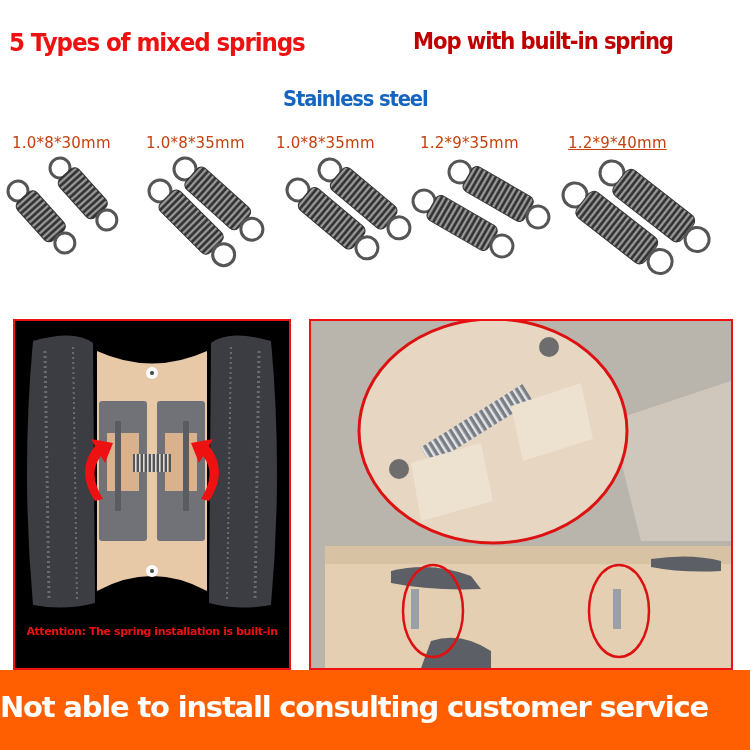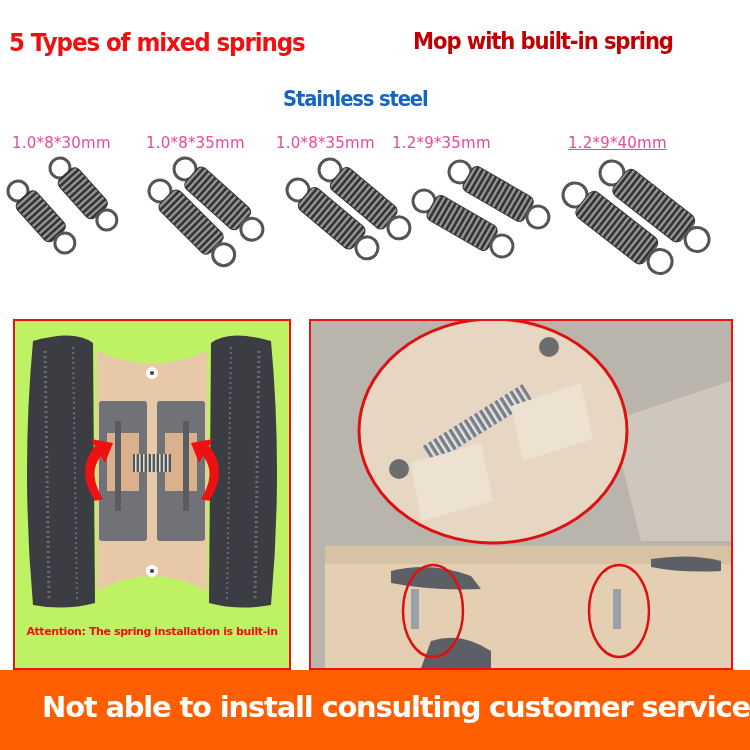--- a/index.html
+++ b/index.html
@@ -4,44 +4,44 @@
 <style>
   * { box-sizing: border-box; margin: 0; padding: 0; }
   html, body { width: 750px; height: 750px; background: #ffffff; overflow: hidden; }
   body { position: relative; font-family: "DejaVu Sans", sans-serif; }
 
   .headline { position: absolute; font-weight: bold; white-space: nowrap; letter-spacing: -1.2px; }
   #h-left { left: 9px; top: 28px; font-size: 25px; color: #ee1111; transform: scaleX(0.92); transform-origin: left; }
   #h-right { left: 413px; top: 28px; font-size: 23px; color: #c00000; transform: scaleX(0.92); transform-origin: left; }
   #h-center { left: 283px; top: 87px; font-size: 21px; color: #1565c0; transform: scaleX(0.93); transform-origin: left; }
 
-  .size-label { position: absolute; top: 134px; font-size: 15px; color: #ec4899; white-space: nowrap; letter-spacing: 0.2px; }
+  .size-label { position: absolute; top: 134px; font-size: 15px; color: #c2410c; white-space: nowrap; letter-spacing: 0.2px; }
 
   .spring-svg { position: absolute; }
 
   .panel { position: absolute; border: 2px solid #ee1111; overflow: hidden; }
-  #panel-left { left: 13px; top: 319px; width: 278px; height: 351px; background: #bef264; }
+  #panel-left { left: 13px; top: 319px; width: 278px; height: 351px; background: #000000; }
   #panel-right { left: 309px; top: 319px; width: 424px; height: 351px; background: #b7b2aa; }
 
   #attention { position: absolute; left: 2px; top: 304px; width: 270px; text-align: center; font-size: 11px; font-weight: bold; color: #ee1111; white-space: nowrap; letter-spacing: -0.4px; }
 
   #footer-bar { position: absolute; left: 0; top: 670px; width: 750px; height: 80px; background: #ff5f00; }
-  #footer-text { position: absolute; left: 0; top: 20px; width: 750px; text-align: right; color: #ffffff; font-size: 29px; font-weight: bold; white-space: nowrap; letter-spacing: -1.2px; }
+  #footer-text { position: absolute; left: 0; top: 20px; width: 750px; text-align: left; color: #ffffff; font-size: 29px; font-weight: bold; white-space: nowrap; letter-spacing: -1.2px; }
 </style>
 </head>
 <body>
 
 <div class="headline" id="h-left">5 Types of mixed springs</div>
 <div class="headline" id="h-right">Mop with built-in spring</div>
 <div class="headline" id="h-center">Stainless steel</div>
 
 <div class="size-label" style="left:12px;">1.0*8*30mm</div>
 <div class="size-label" style="left:146px;">1.0*8*35mm</div>
 <div class="size-label" style="left:276px;">1.0*8*35mm</div>
-<div class="size-label" style="left:392px;text-align:right;">1.2*9*35mm</div>
+<div class="size-label" style="left:420px;text-align:right;">1.2*9*35mm</div>
 <div class="size-label" style="left:568px;text-decoration:underline;">1.2*9*40mm</div>
 
 <svg class="spring-svg" style="left:0;top:150px;" width="750" height="165" viewBox="0 150 750 165">
   <defs>
     <pattern id="coil" width="5" height="40" patternUnits="userSpaceOnUse">
       <rect width="5" height="40" fill="#4a4a4a"></rect>
       <rect x="0" width="2" height="40" fill="#9a9a9a"></rect>
       <rect x="3.2" width="1" height="40" fill="#222"></rect>
     </pattern>
     <g id="spring-s">

